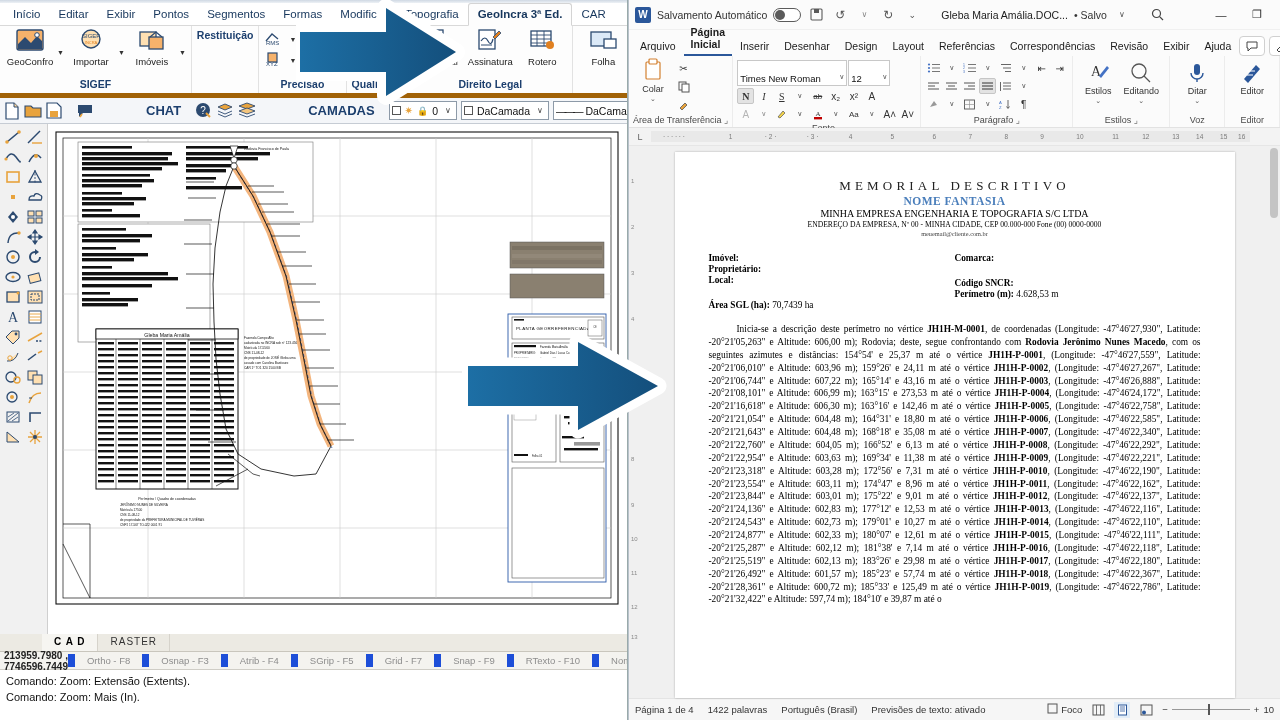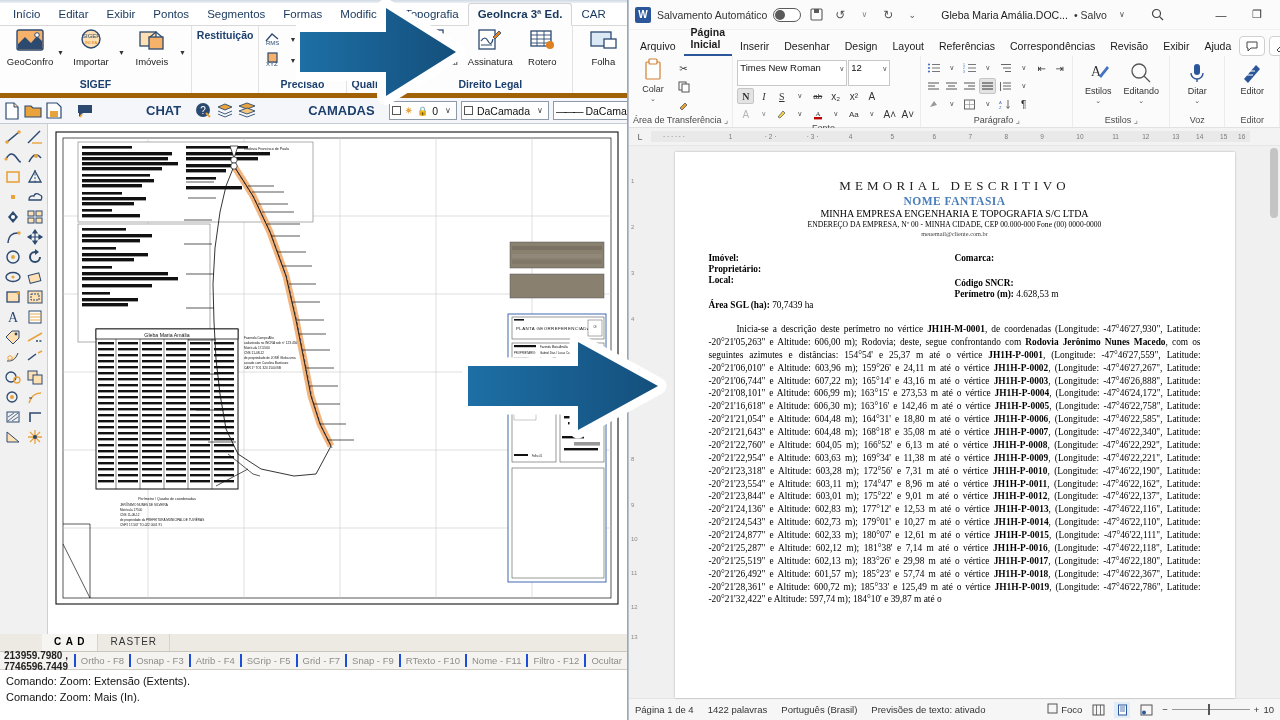--- a/index.html
+++ b/index.html
@@ -110,21 +110,21 @@
   .cad-coordbar {
     height:18px; display:flex; align-items:center;
     background:#f4f3ef; border-bottom:1px solid #cfcdc6;
     font-size:10px;
   }
   .cad-coordbar .coords {
     width:150px; padding-left:4px; font-weight:bold; color:#222;
     font-family:"Liberation Sans",sans-serif;
   }
   .cad-coordbar .tog {
-    padding:1px 5px; border-left:2px solid #1d4ed8; color:#8d8d8d;
+    padding:1px 12px; border-left:7px solid #1d4ed8; color:#8d8d8d;
     font-size:9.5px; white-space:nowrap;
     cursor:default;
   }
   .cad-cmdline {
     background:#fff; height:50px; padding:4px 6px;
     font-size:11px; color:#111; line-height:1.45;
   }
 
   
   #word-app {
@@ -177,21 +177,21 @@
   .w-grp { display:flex;flex-direction:column; border-right:1px solid #ececec; padding:2px 4px 0;}
   .w-grp-body { flex:1; display:flex; align-items:flex-start; gap:2px;}
   .w-grp-title { text-align:center; font-size:9px; color:#4a4a4a; padding:1px 0 2px; white-space:nowrap;}
   .w-grp-title .dlg { color:#777; }
   .w-bigbtn { width:40px;display:flex;flex-direction:column;align-items:center;gap:1px;color:#333;}
   .w-bigbtn .t { font-size:9px; text-align:center; line-height:1.05;}
   .w-mini { width:17px;height:16px;display:flex;align-items:center;justify-content:center;color:#333;font-size:10px;}
   .w-mini.on { background:#e3e3e3; border:1px solid #c6c6c6; border-radius:2px;}
   .w-font-box {
     width:110px;height:17px;border:1px solid #c8c8c8;background:#fff;
-    display:flex;align-items:flex-end;padding:12px 2px;font-size:9.5px;color:#111;
+    display:flex;align-items:flex-start;padding:12px 2px;font-size:9.5px;color:#111;
   }
   .w-size-box { width:42px; }
   .w-font-box .a { margin-left:auto; font-size:7px; color:#555;}
   .w-row { display:flex; align-items:center; gap:1px; }
   .w-disabled { color:#b5b5b5; }
 
   .w-ruler {
     height:18px; background:#f3f3f3; border-bottom:1px solid #e6e6e6;
     display:flex; align-items:center; position:relative;
   }

